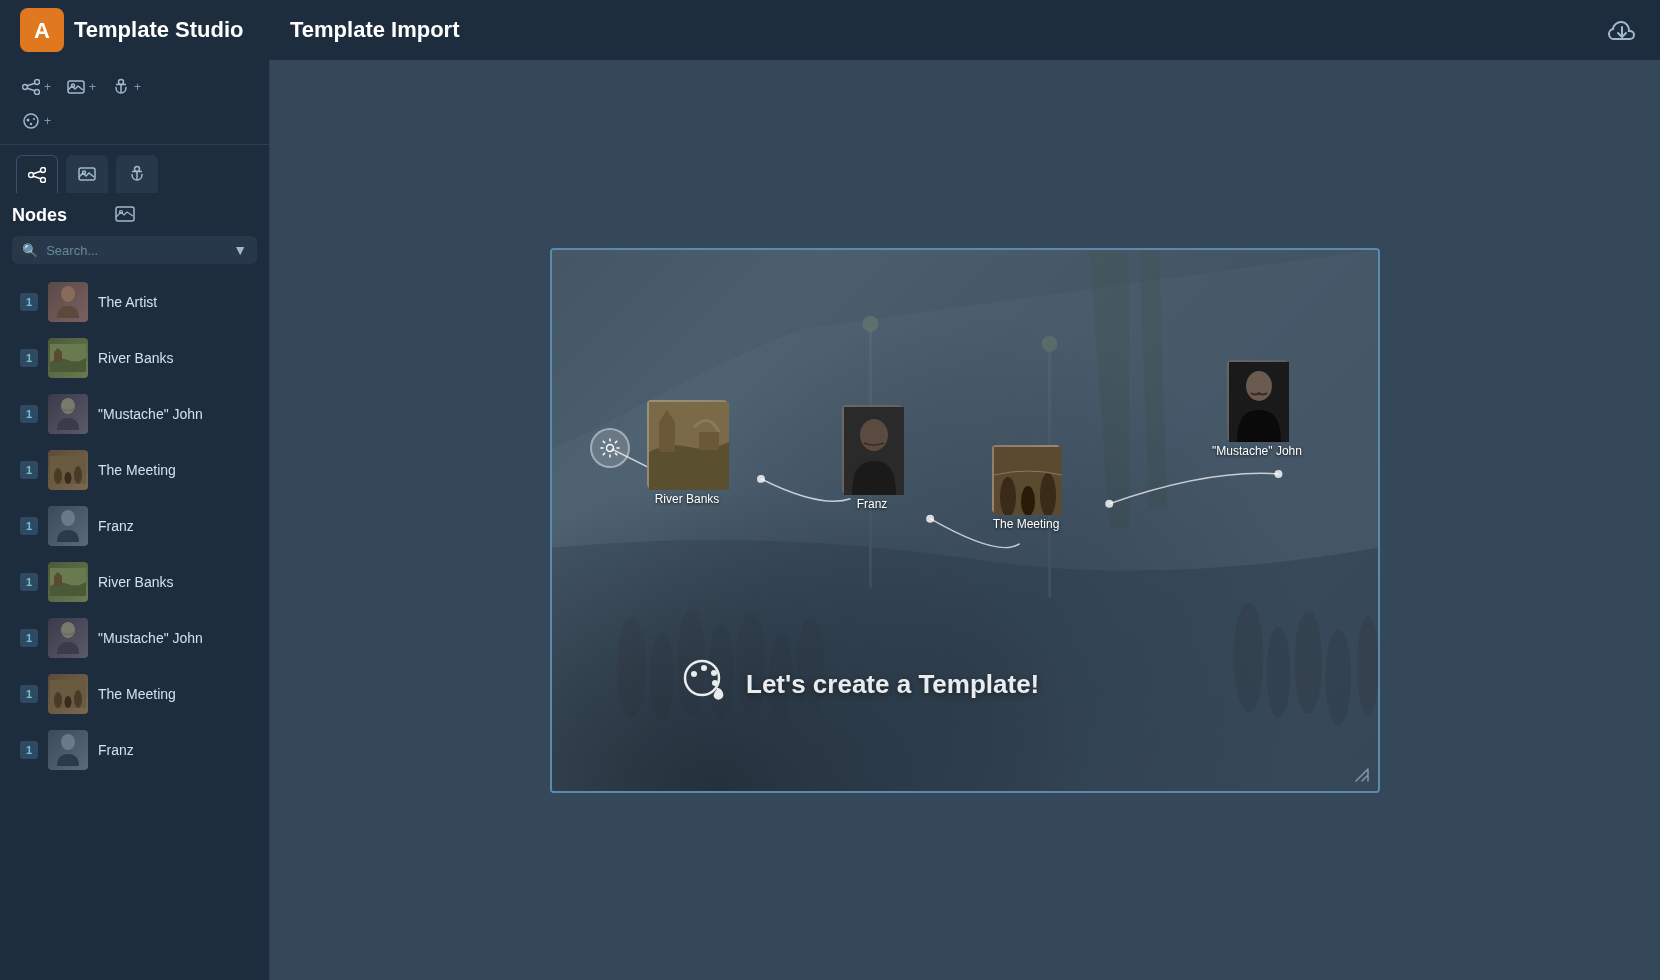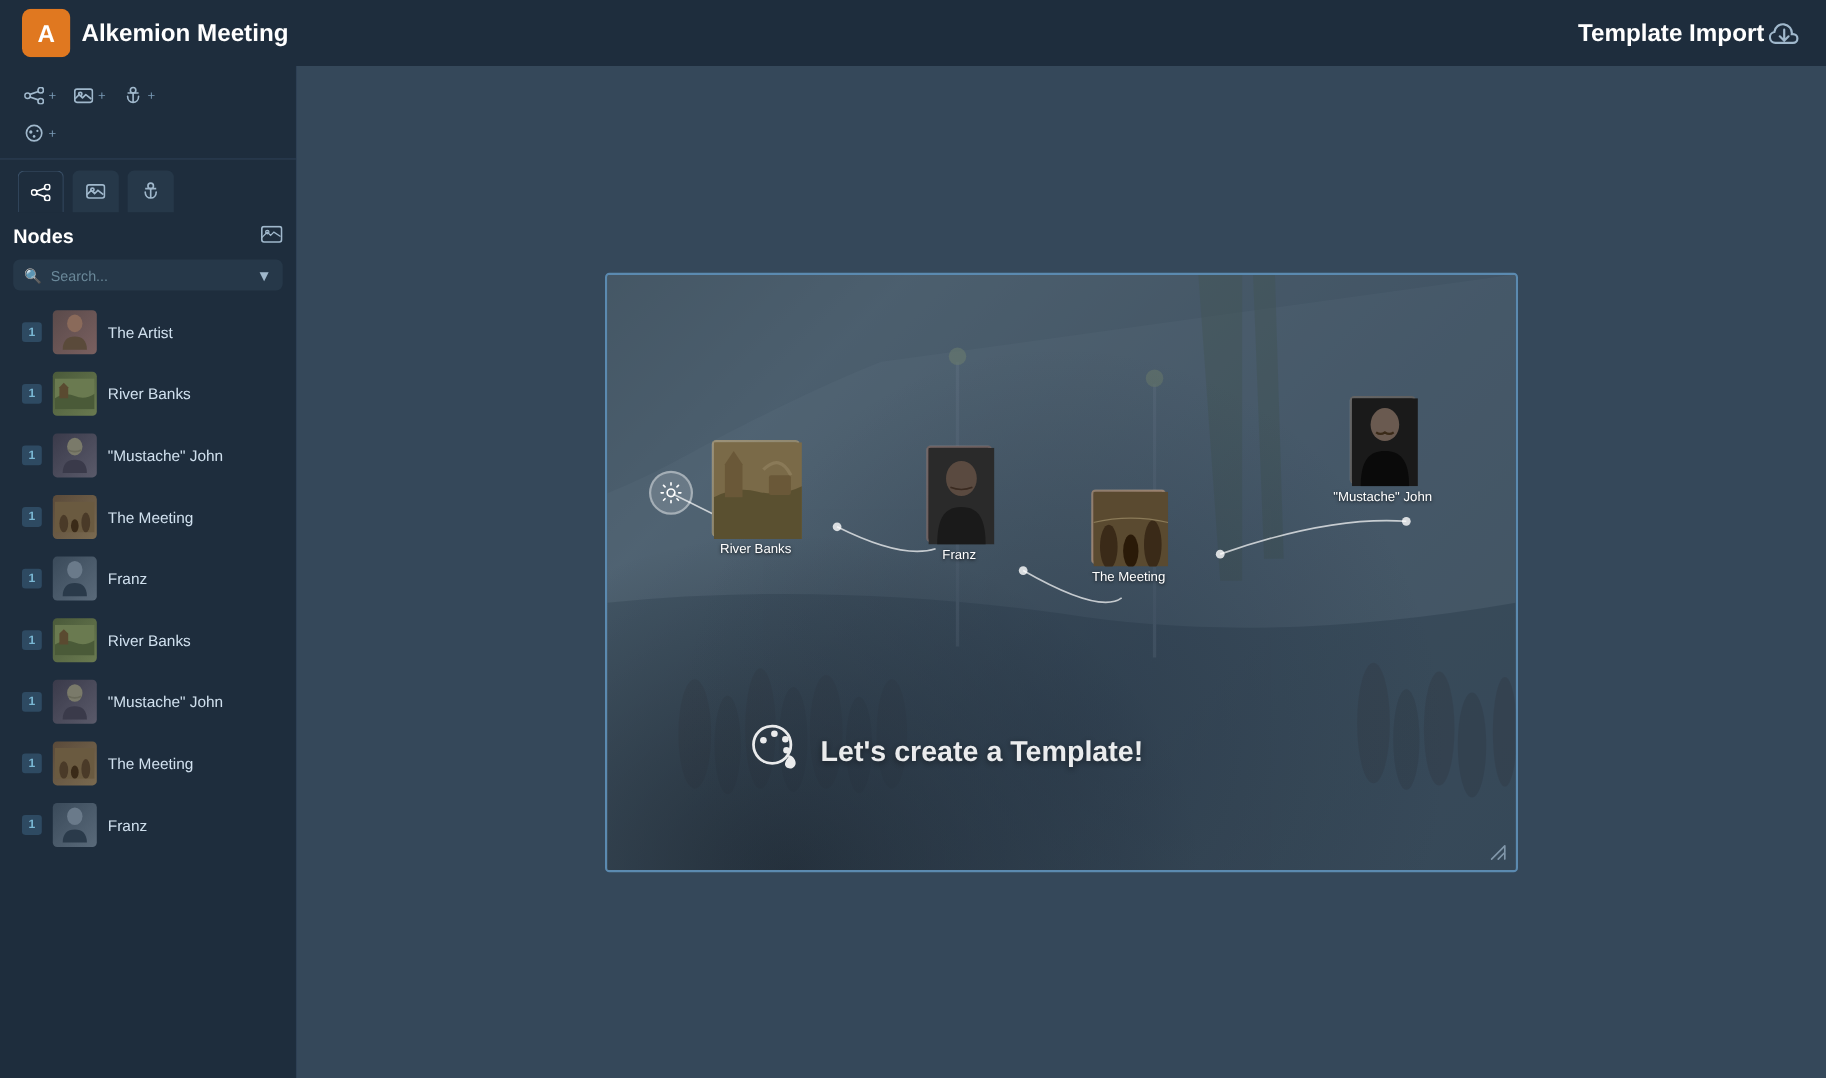--- a/index.html
+++ b/index.html
@@ -34,21 +34,21 @@
       width: 44px;
       height: 44px;
     }
     .logo-text {
       font-size: 22px;
       font-weight: 700;
       color: #fff;
     }
     .header-title {
       flex: 1;
-      text-align: right;
+      text-align: left;
       font-size: 22px;
       font-weight: 700;
       color: #fff;
     }
     .header-cloud {
       width: 36px;
       height: 36px;
       display: flex;
       align-items: center;
       justify-content: center;
@@ -131,21 +131,20 @@
       overflow-y: auto;
       padding: 12px 12px;
     }
     .sidebar-content::-webkit-scrollbar { width: 4px; }
     .sidebar-content::-webkit-scrollbar-track { background: #1e2d3d; }
     .sidebar-content::-webkit-scrollbar-thumb { background: #3a5068; border-radius: 2px; }
 
     .nodes-header {
       display: flex;
       align-items: center;
-      justify-content: space-between;
       margin-bottom: 10px;
       gap: 48px;
     }
     .nodes-title {
       font-size: 18px;
       font-weight: 700;
       color: #fff;
     }
     .nodes-img-icon {
       font-size: 16px;
@@ -378,21 +377,21 @@
 </head>
 <body>
 
 <div class="header">
   <div class="header-logo">
 
     <svg class="logo-icon" viewBox="0 0 44 44" fill="none" xmlns="http://www.w3.org/2000/svg">
       <rect width="44" height="44" rx="8" fill="#e07820"></rect>
       <text x="22" y="30" text-anchor="middle" font-size="22" font-weight="900" fill="white" font-family="Arial">A</text>
     </svg>
-    <span class="logo-text">Alkemion Meeting</span>
+    <span class="logo-text">Template Studio</span>
   </div>
   <div class="header-title">Template Import</div>
   <div class="header-cloud">
     <svg width="28" height="22" viewBox="0 0 28 22" fill="none">
       <path d="M22 20H6a5 5 0 01-1-9.9A7 7 0 0120.9 12H22a4 4 0 010 8z" stroke="#a0b8cc" stroke-width="2" fill="none"></path>
       <path d="M14 8v8M10 14l4 4 4-4" stroke="#a0b8cc" stroke-width="2" stroke-linecap="round"></path>
     </svg>
   </div>
 </div>
 

